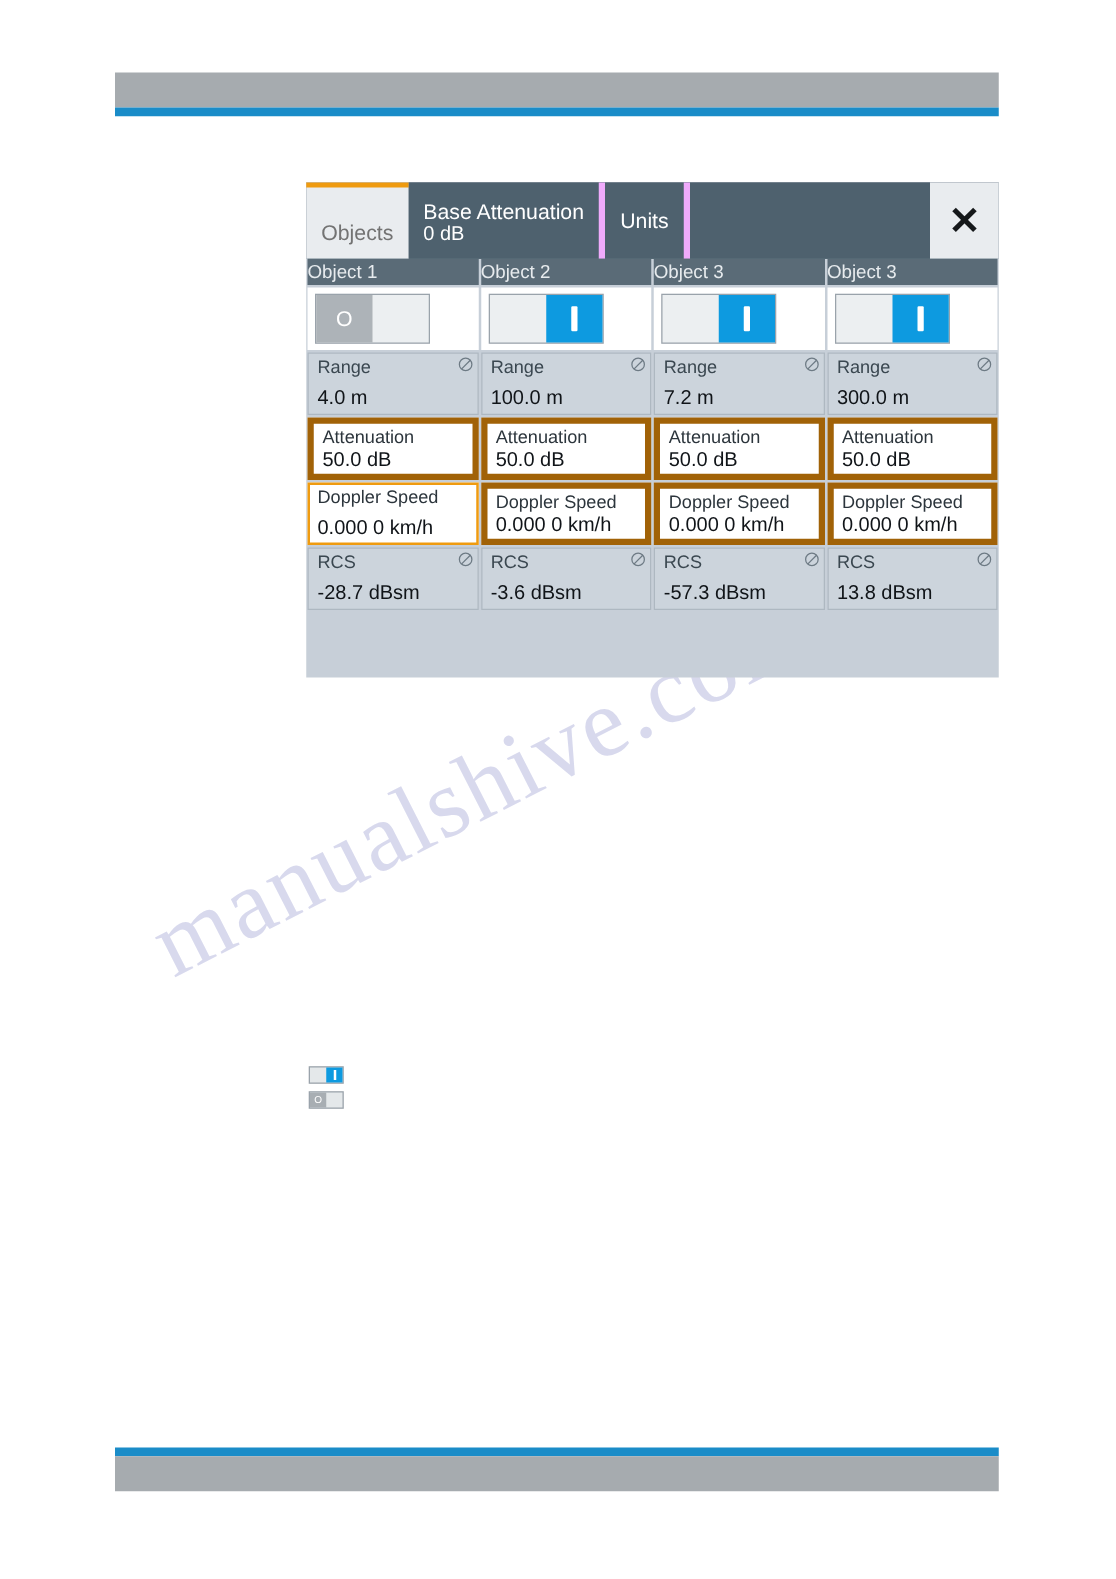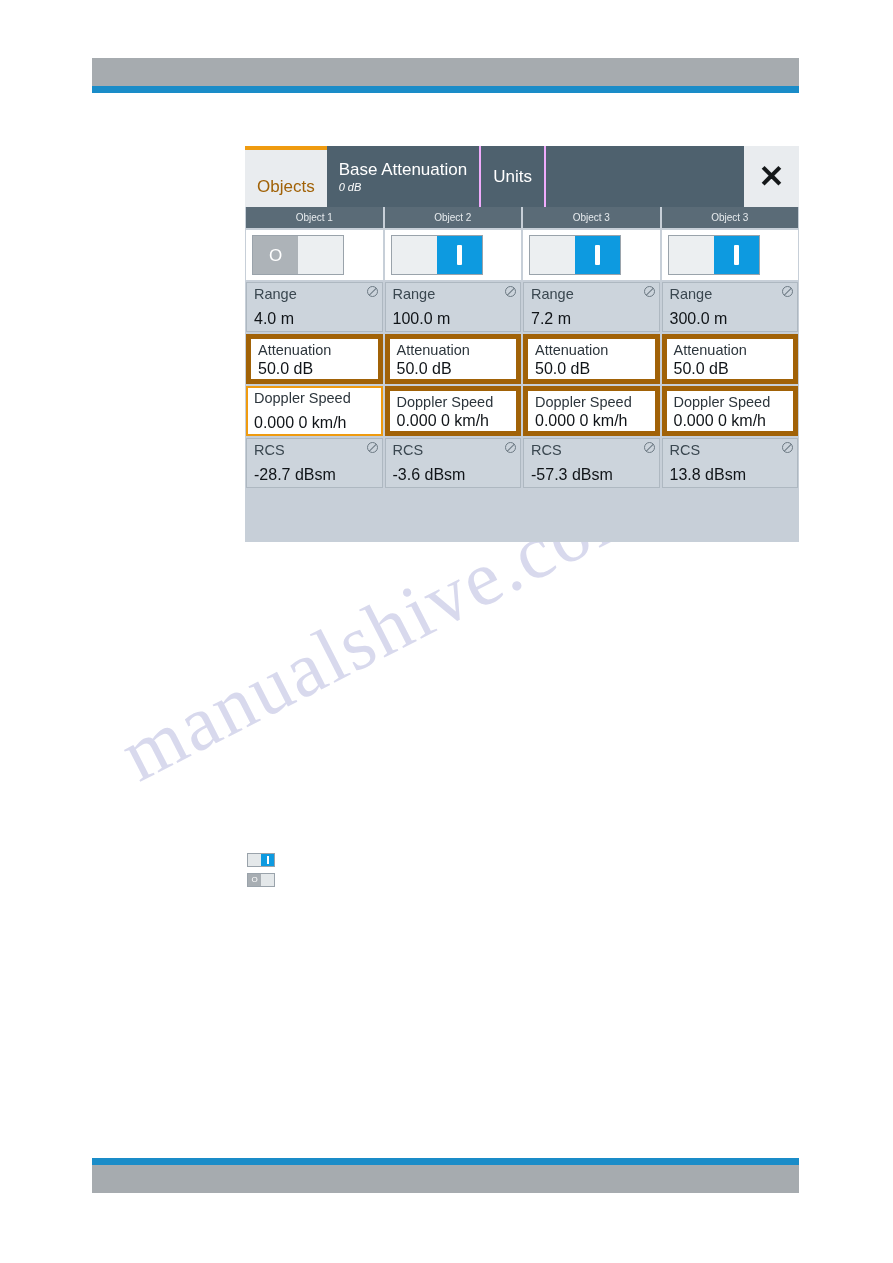--- a/index.html
+++ b/index.html
@@ -69,36 +69,35 @@
     align-items: stretch;
   }
   .tab {
     background: #4e616e;
     color: #ffffff;
     padding: 0 12px;
     display: flex;
     flex-direction: column;
     justify-content: center;
     box-sizing: border-box;
-    border-right: 2px solid #f0abfc;
+    border-right: 5px solid #f0abfc;
     white-space: nowrap;
   }
   .tab .tab-title {
     font-size: 17px;
     line-height: 20px;
   }
   .tab .tab-sub {
-    font-size: 11px;
-    font-style: italic;
+    font-size: 16px;
     line-height: 13px;
     margin-top: 1px;
   }
   .tab.active {
     background: #e9ecef;
-    color: #a16207;
+    color: #737373;
     border-top: 4px solid #ef9b10;
     border-right: none;
     padding-top: 16px;
   }
   .tab-filler {
     flex: 1 1 auto;
     background: #4e616e;
   }
   .tab-close {
     width: 55px;
@@ -119,22 +118,22 @@
     gap: 2px;
   }
   .col {
     flex: 1 1 0;
     min-width: 0;
   }
 
   .col-head {
     background: #5a6b77;
     color: #e7ebee;
-    font-size: 10px;
-    text-align: center;
+    font-size: 15px;
+    text-align: left;
     height: 21px;
     line-height: 21px;
     margin-bottom: 2px;
   }
 
   
   .toggle-cell {
     background: #ffffff;
     height: 50px;
     display: flex;

